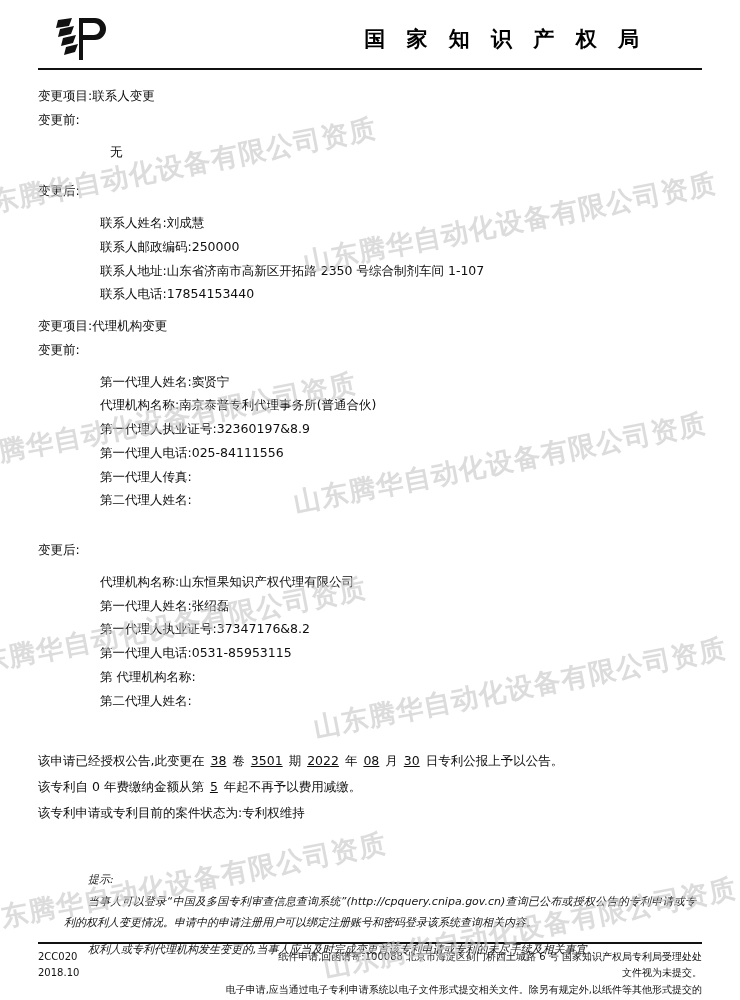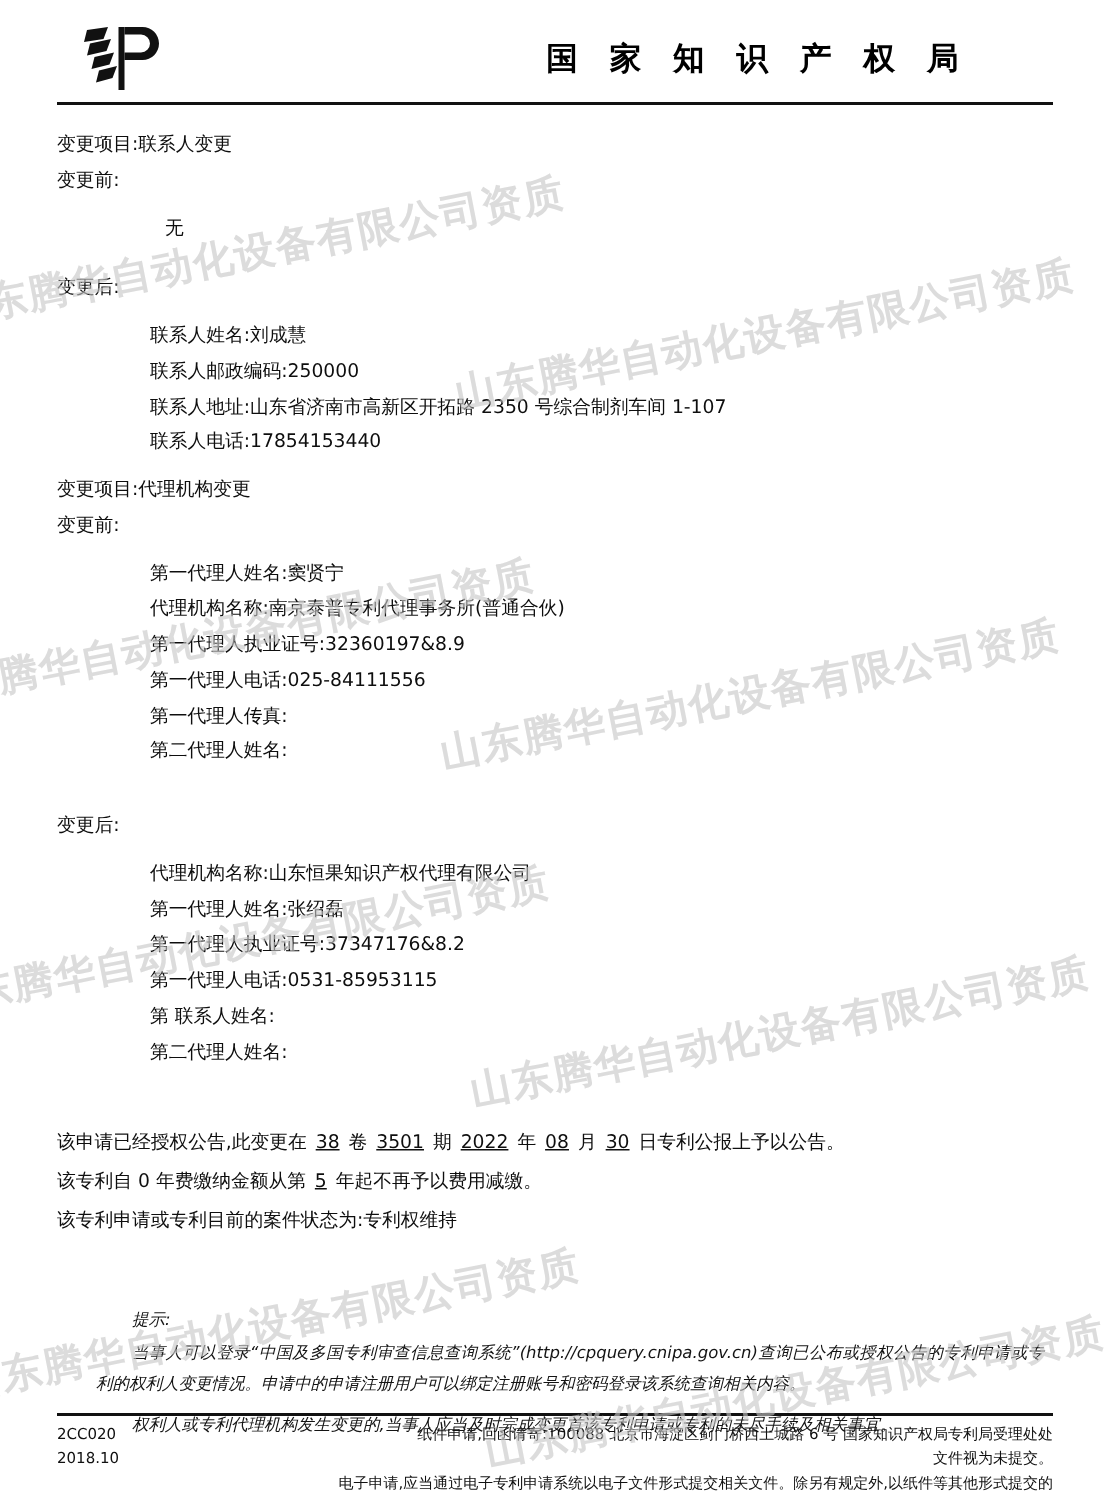--- a/index.html
+++ b/index.html
@@ -173,21 +173,21 @@
     <div class="row indent-2">第一代理人传真:</div>
     <div class="row indent-2">第二代理人姓名:</div>
 
     <div class="gap-lg"></div>
     <div class="row indent-1">变更后:</div>
     <div class="gap-sm"></div>
     <div class="row indent-2">代理机构名称:山东恒果知识产权代理有限公司</div>
     <div class="row indent-2">第一代理人姓名:张绍磊</div>
     <div class="row indent-2">第一代理人执业证号:37347176&amp;8.2</div>
     <div class="row indent-2">第一代理人电话:0531-85953115</div>
-    <div class="row indent-2">第  联系人姓名:</div>
+    <div class="row indent-2">第  代理机构名称:</div>
     <div class="row indent-2">第二代理人姓名:</div>
 
     <div class="gap-lg"></div>
 
     <div class="statement">
       <div class="row">
         <span>该申请已经授权公告,此变更在</span>
         <span class="ul">38</span>
         <span>卷</span>
         <span class="ul">3501</span>

